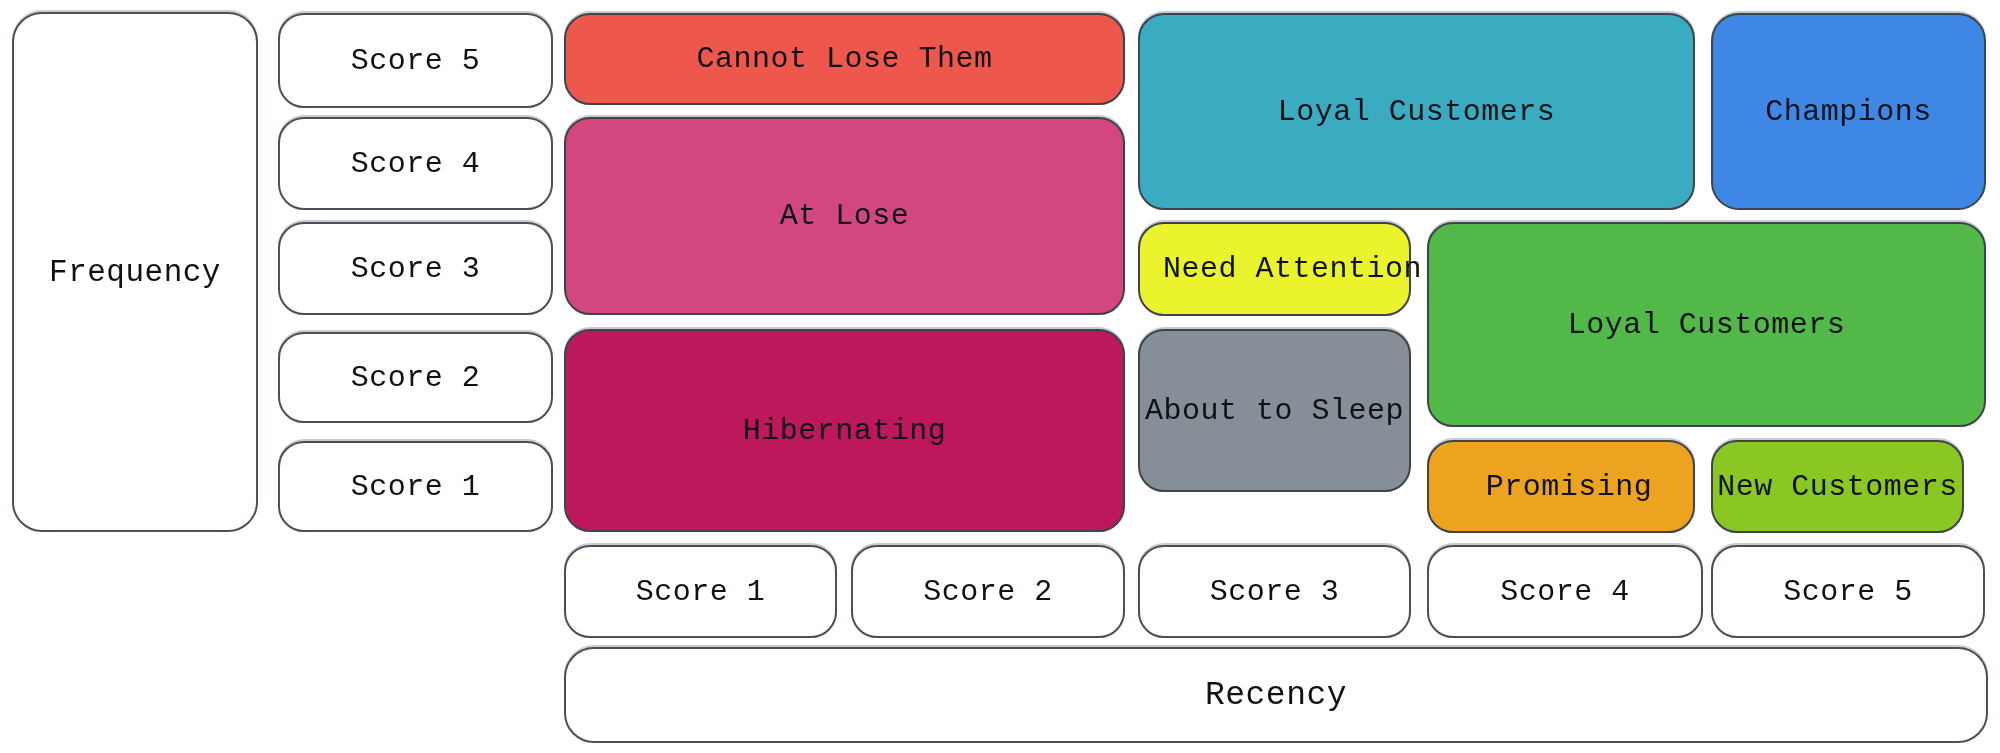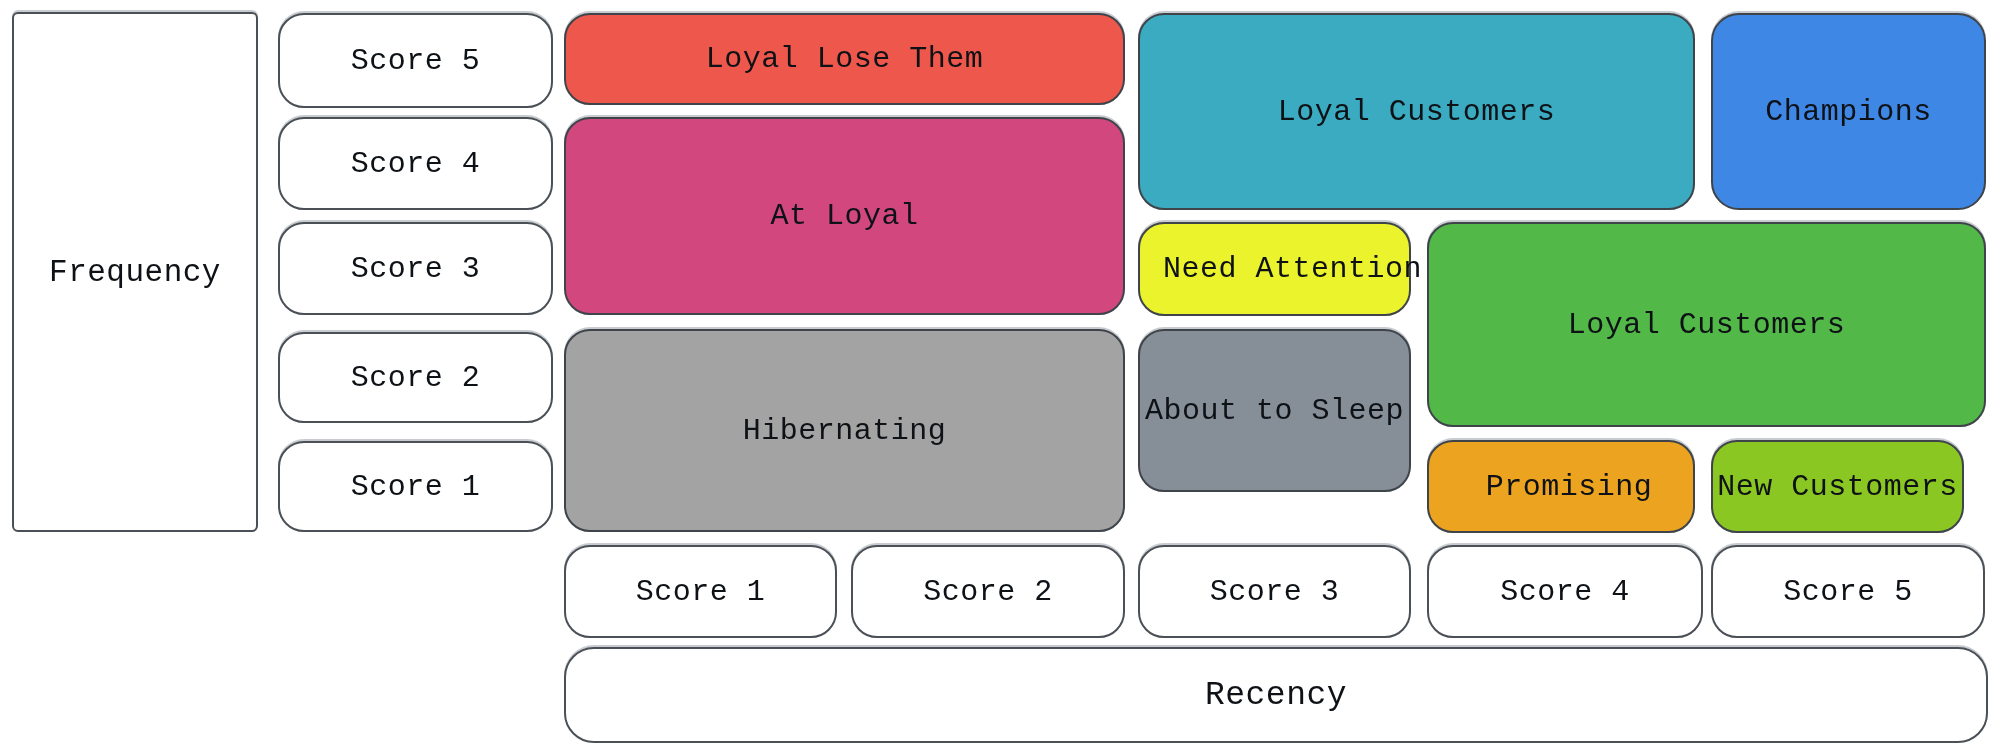--- a/index.html
+++ b/index.html
@@ -19,21 +19,21 @@
     box-sizing:border-box;
     box-shadow:0 -2px 0 rgba(134,142,150,.45);
     font-size:30px;
     letter-spacing:.5px;
     text-align:center;
     white-space:nowrap;
     font-family:Liberation Mono, monospace;
   }
   .white{background:#ffffff;border-color:#4a5056;}
   
-  .freq-axis{left:12px;top:12px;width:246px;height:520px;border-radius:6px;}
+  .freq-axis{left:12px;top:12px;width:246px;height:520px;border-radius:30px;}
   .fs5{left:278px;top:13px;width:275px;height:95px;}
   .fs4{left:278px;top:117px;width:275px;height:93px;}
   .fs3{left:278px;top:222px;width:275px;height:93px;}
   .fs2{left:278px;top:332px;width:275px;height:91px;}
   .fs1{left:278px;top:441px;width:275px;height:91px;}
   
   .cannot-lose{left:564px;top:13px;width:561px;height:92px;}
   .at-risk{left:564px;top:117px;width:561px;height:198px;}
   .hibernating{left:564px;top:329px;width:561px;height:203px;}
   .loyal-teal{left:1138px;top:13px;width:557px;height:197px;}
@@ -70,26 +70,26 @@
     <span>Score 3</span>
   </div>
   <div class="box white fs2">
     <span>Score 2</span>
   </div>
   <div class="box white fs1">
     <span>Score 1</span>
   </div>
 
   <div class="box cannot-lose" style="background: rgb(238, 88, 76);">
-    <span>Loyal Lose Them</span>
+    <span>Cannot Lose Them</span>
   </div>
   <div class="box at-risk" style="background: rgb(210, 72, 126);">
-    <span>At Loyal</span>
+    <span>At Lose</span>
   </div>
-  <div class="box hibernating" style="background: #a3a3a3;">
+  <div class="box hibernating" style="background: #be185d;">
     <span>Hibernating</span>
   </div>
   <div class="box loyal-teal" style="background: rgb(59, 171, 193);">
     <span>Loyal Customers</span>
   </div>
   <div class="box champions" style="background: rgb(63, 135, 229);">
     <span>Champions</span>
   </div>
   <div class="box need-attention" style="background: rgb(235, 243, 44);">
     <span>Need Attention</span>

